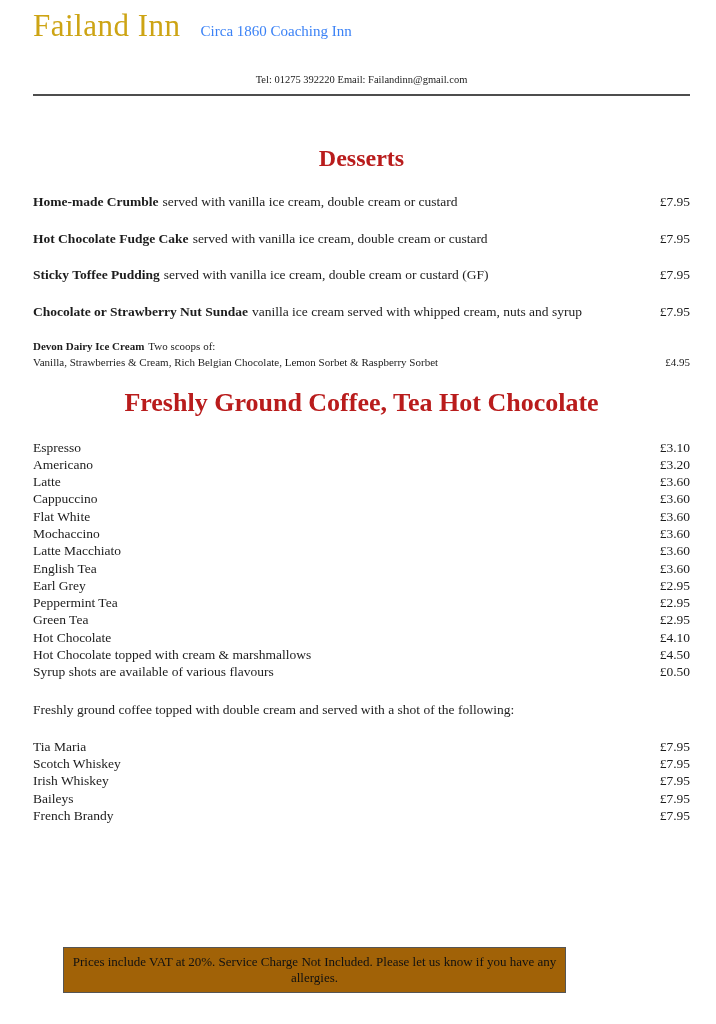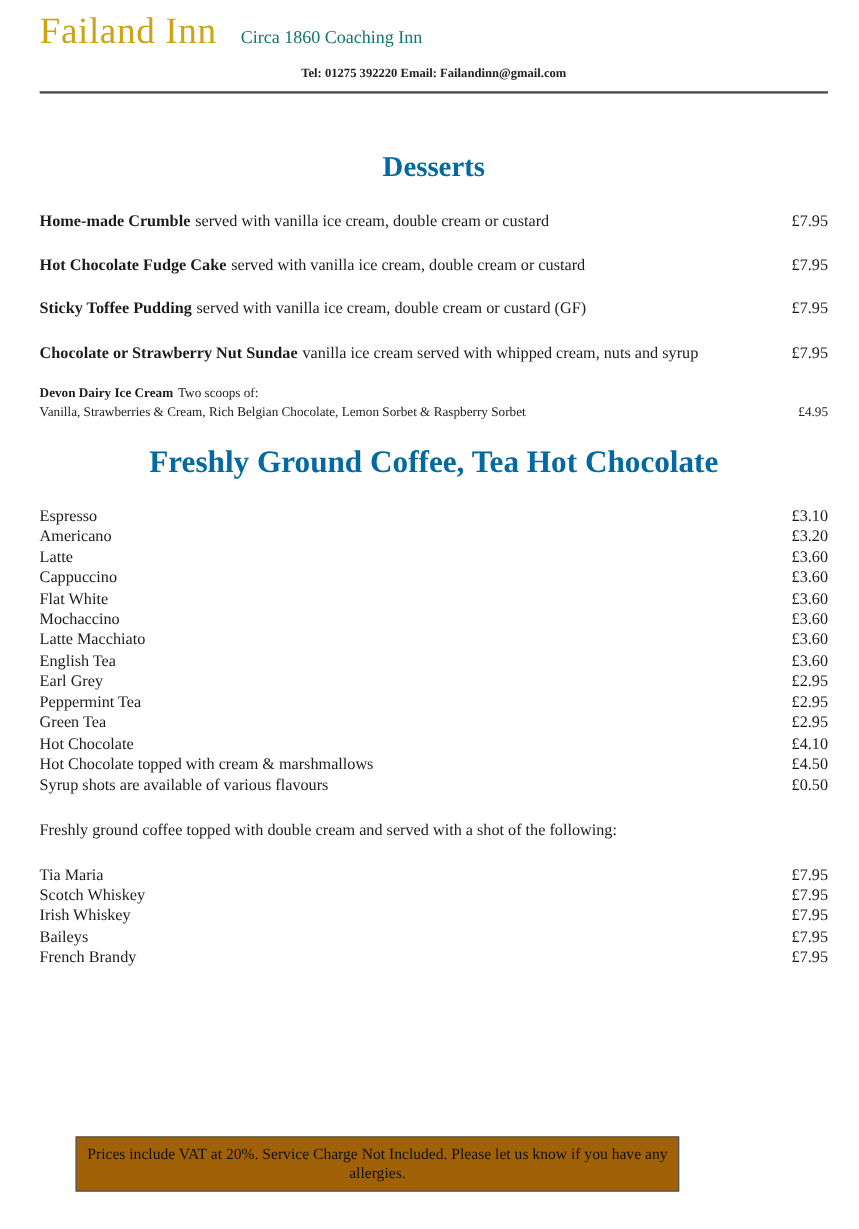--- a/index.html
+++ b/index.html
@@ -24,40 +24,40 @@
     align-items: baseline;
     gap: 20px;
   }
   .inn-title {
     font-size: 31px;
     color: #cda414;
     letter-spacing: 0.5px;
   }
   .inn-subtitle {
     font-size: 15px;
-    color: #0f766e;
+    color: #3b82f6;
   }
   .contact-line {
     text-align: center;
     font-size: 10.5px;
-    font-weight: 700;
+    font-weight: 400;
     color: #222;
-    margin-top: 12px;
+    margin-top: 30px;
   }
   .header-rule {
     border: none;
     border-top: 2px solid #4d4d4d;
     margin-top: 9px;
     width: 100%;
   }
   
   .section-heading {
     text-align: center;
     font-weight: 700;
-    color: #0369a1;
+    color: #b91c1c;
   }
   .heading-desserts { font-size: 24px; margin-top: 49px; }
   .heading-coffee   { font-size: 26px; margin-top: 16px; }
   .heading-liqueur  { font-size: 26px; margin-top: 35px; }
   
   .dessert-list { margin-top: 22px; }
   .item-row {
     display: flex;
     justify-content: space-between;
     align-items: flex-end;

